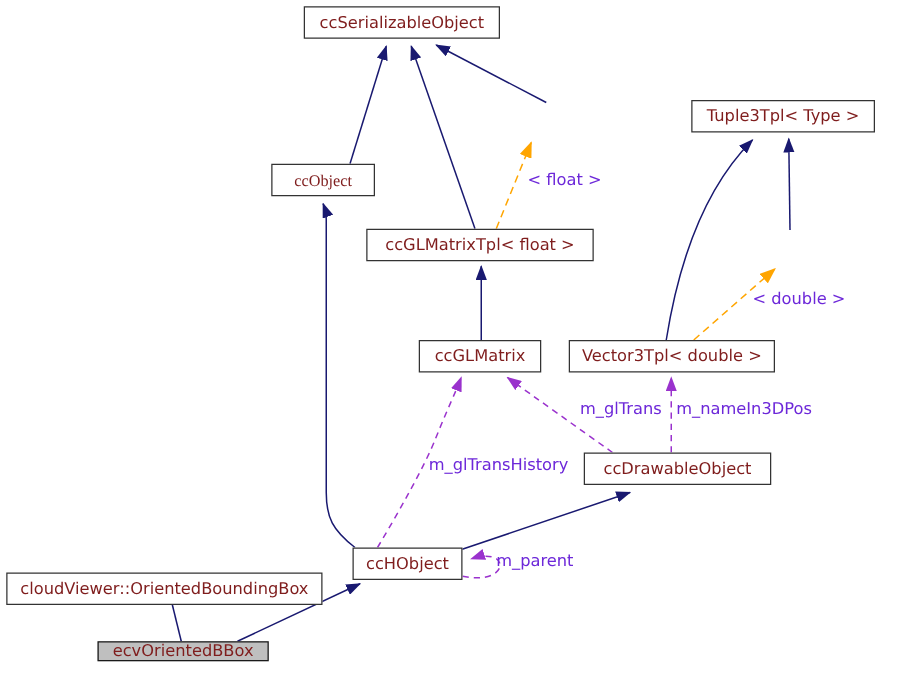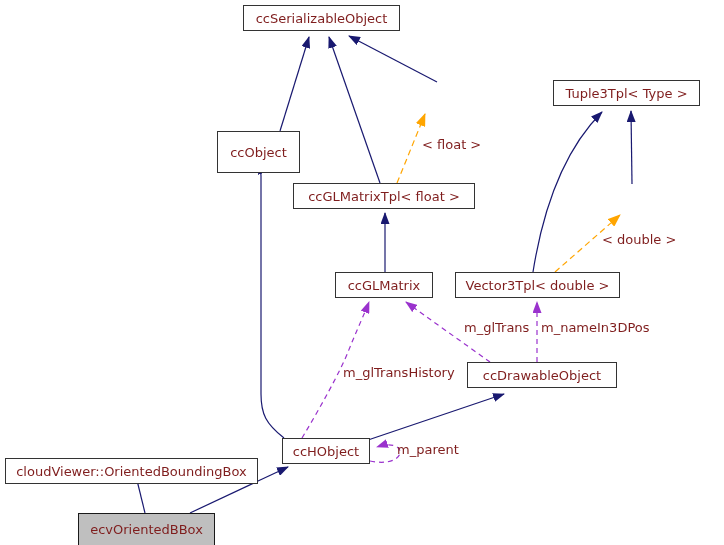--- a/index.html
+++ b/index.html
@@ -22,21 +22,21 @@
     background:#ffffff;
     border:1.5px solid #333333;
     color:#7f1d1d;
     font-size:13px;line-height:1;
     white-space:nowrap;
     cursor:pointer;
   }
   .node.highlight{background:#bfbfbf;border-color:#1a1a1a;cursor:default;}
   .edge-label{
     position:absolute;z-index:3;
-    color:#7f1d1d;font-size:13px;line-height:16px;
+    color:#6d28d9;font-size:13px;line-height:16px;
     white-space:nowrap;
   }
 </style>
 </head>
 <body>
 
 <div class="canvas">
 
   <svg class="edges" width="724" height="545" viewBox="0 0 724 545">
     <defs>
@@ -69,36 +69,36 @@
     <path class="edge usage" marker-end="url(#m-purple)" d="M537,362 L537,302"></path>
     <path class="edge usage" marker-end="url(#m-purple)" d="M302,438 C320,408 340,372 348,352 C358,327 364,315 369,302"></path>
     <path class="edge usage" marker-end="url(#m-purple)" d="M370,461 C389,465 400,459 400,452 C400,445 389,443 377,447"></path>
   </svg>
 
   <div class="node" style="left:243px;top:5px;width:157px;height:26px;">ccSerializableObject</div>
 
 
   <div class="node" style="left:553px;top:80px;width:147px;height:26px;">Tuple3Tpl&lt; Type &gt;</div>
 
-  <div class="node" style="left:217px;top:131px;width:83px;height:42px;">ccObject</div>
+  <div class="node" style="left:217px;top:131px;width:83px;height:26px;font-family:Liberation Serif, serif;">ccObject</div>
 
   <div class="node" style="left:293px;top:183px;width:182px;height:26px;">ccGLMatrixTpl&lt; float &gt;</div>
 
 
   <div class="node" style="left:335px;top:272px;width:98px;height:26px;">ccGLMatrix</div>
 
   <div class="node" style="left:455px;top:272px;width:165px;height:26px;">Vector3Tpl&lt; double &gt;</div>
 
   <div class="node" style="left:467px;top:362px;width:150px;height:26px;">ccDrawableObject</div>
 
   <div class="node" style="left:5px;top:438px;width:253px;height:26px;margin-top:20px;">cloudViewer::OrientedBoundingBox</div>
 
   <div class="node" style="left:282px;top:438px;width:88px;height:26px;">ccHObject</div>
 
-  <div class="node highlight" style="left:78px;top:513px;width:137px;height:33px;">ecvOrientedBBox</div>
+  <div class="node highlight" style="left:78px;top:513px;width:137px;height:16px;">ecvOrientedBBox</div>
 
   <div class="edge-label" style="left:422px;top:137px;">&lt; float &gt;</div>
 
   <div class="edge-label" style="left:602px;top:232px;">&lt; double &gt;</div>
 
   <div class="edge-label" style="left:464px;top:320px;">m_glTrans</div>
 
   <div class="edge-label" style="left:541px;top:320px;">m_nameIn3DPos</div>
 
   <div class="edge-label" style="left:343px;top:365px;">m_glTransHistory</div>

